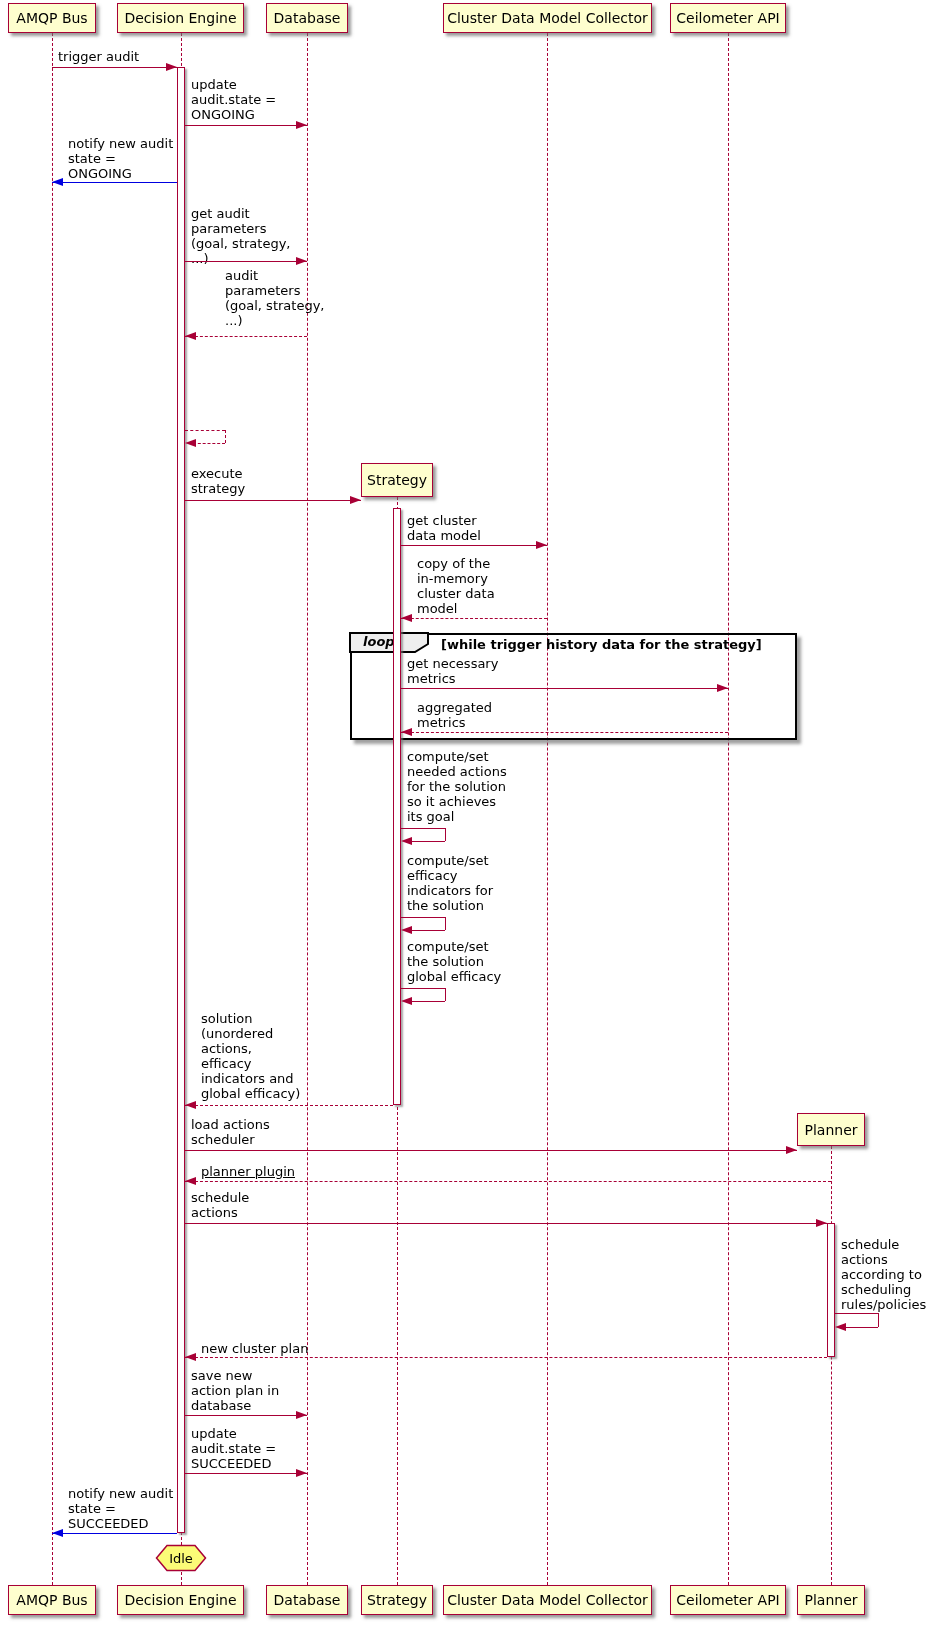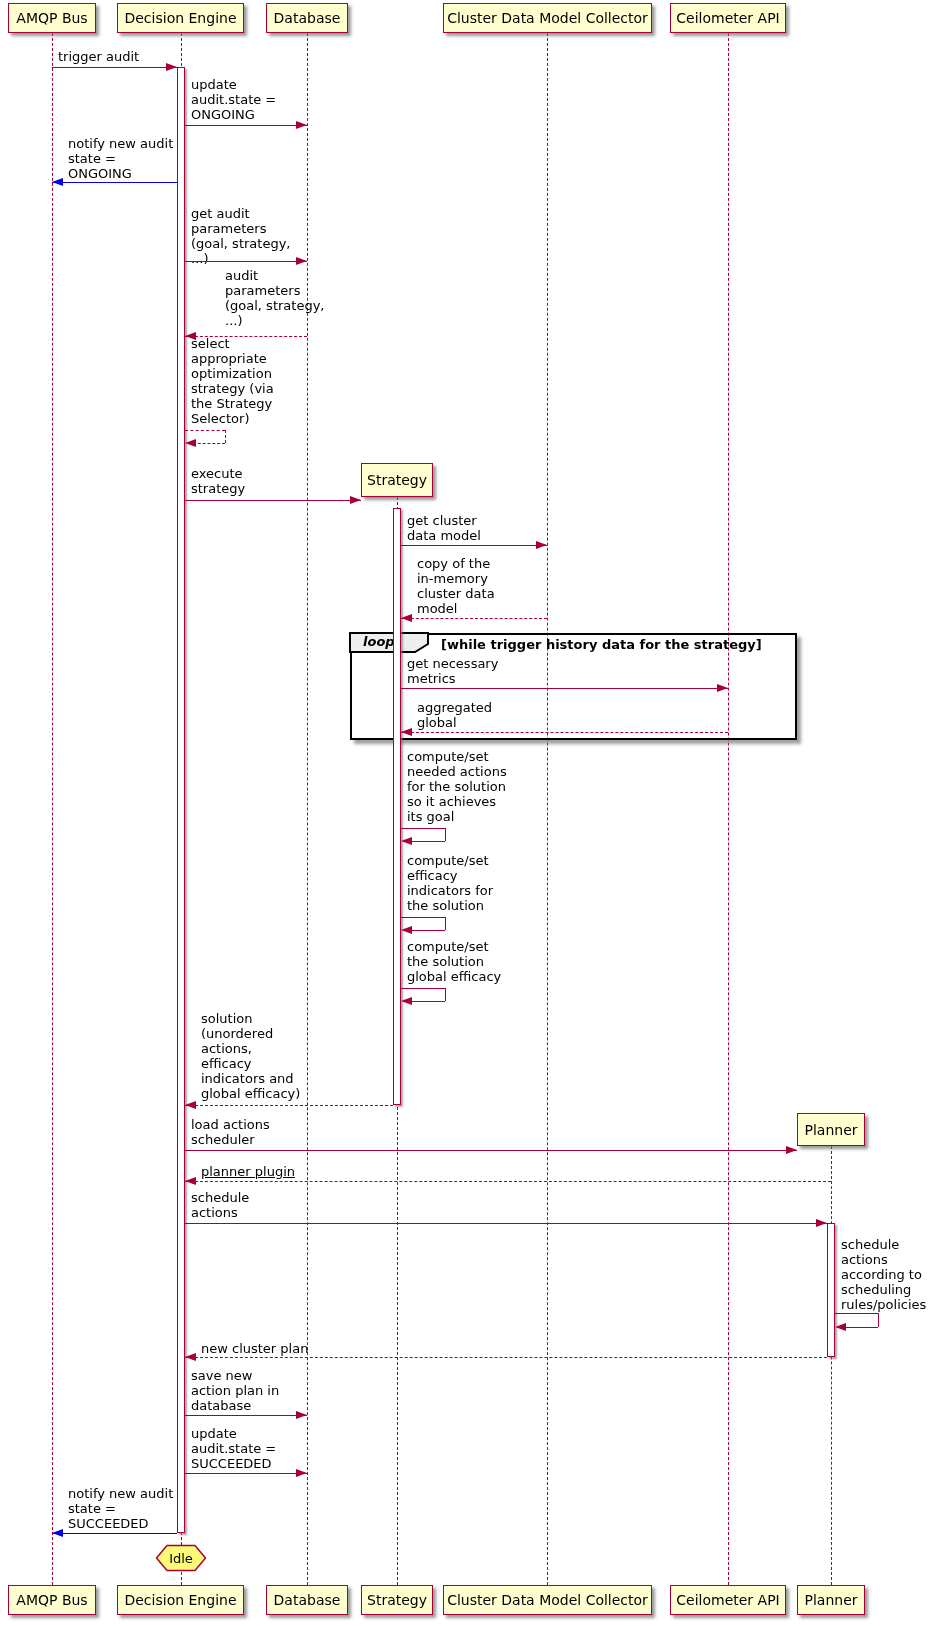--- a/index.html
+++ b/index.html
@@ -81,26 +81,20 @@
   <div class="line" style="left:185px;top:261px;width:122px;"></div>
   <div class="head-r" style="left:296px;top:257px;"></div>
 
   <div class="msg" style="left:201px;top:268px;margin-left:24px;">audit
 parameters
 (goal, strategy,
 ...)</div>
   <div class="line dotted" style="left:185px;top:336px;width:122px;"></div>
   <div class="head-l" style="left:185px;top:332px;"></div>
 
-  <div class="msg" style="left:191px;top:336px;">select
-appropriate
-optimization
-strategy (via
-the Strategy
-Selector)</div>
   <div class="line dotted" style="left:185px;top:430px;width:40px;"></div>
   <div class="vline dotted" style="left:225px;top:430px;height:13px;"></div>
   <div class="line dotted" style="left:193px;top:443px;width:32px;"></div>
   <div class="head-l" style="left:185px;top:439px;"></div>
 
   <div class="msg" style="left:191px;top:466px;">execute
 strategy</div>
   <div class="line" style="left:185px;top:500px;width:176px;"></div>
   <div class="head-r" style="left:350px;top:496px;"></div>
 
@@ -115,21 +109,21 @@
 model</div>
   <div class="line dotted" style="left:401px;top:618px;width:146px;"></div>
   <div class="head-l" style="left:401px;top:614px;"></div>
 
   <div class="msg" style="left:407px;top:656px;">get necessary
 metrics</div>
   <div class="line" style="left:401px;top:688px;width:327px;"></div>
   <div class="head-r" style="left:717px;top:684px;"></div>
 
   <div class="msg" style="left:417px;top:700px;">aggregated
-global</div>
+metrics</div>
   <div class="line dotted" style="left:401px;top:732px;width:327px;"></div>
   <div class="head-l" style="left:401px;top:728px;"></div>
 
   <div class="msg" style="left:407px;top:749px;">compute/set
 needed actions
 for the solution
 so it achieves
 its goal</div>
   <div class="line" style="left:401px;top:828px;width:44px;"></div>
   <div class="vline" style="left:445px;top:828px;height:13px;"></div>

